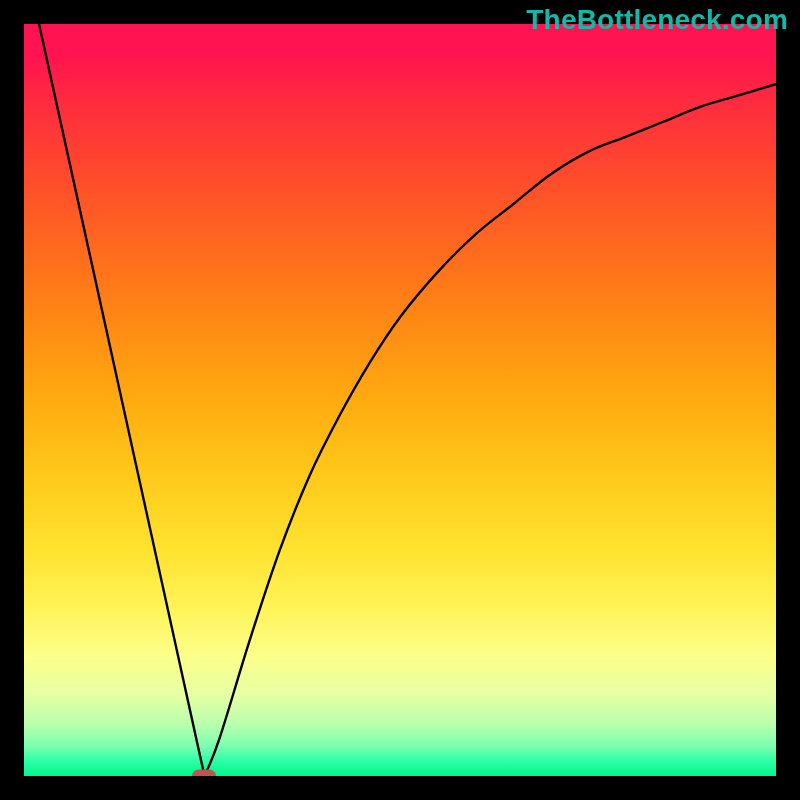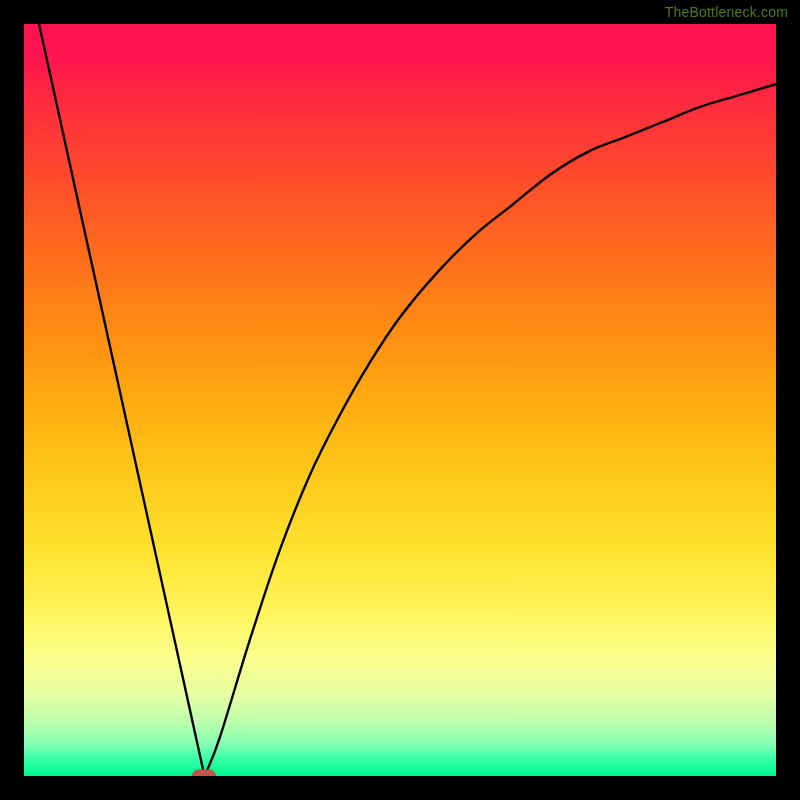--- a/index.html
+++ b/index.html
@@ -16,23 +16,23 @@
     left: 0;
     top: 0;
     width: 800px;
     height: 800px;
     background: #000;
   }
   .watermark {
     position: absolute;
     top: 4px;
     right: 12px;
-    color: #4d7c0f;
-    font-size: 14px;
-    font-weight: 400;
+    color: #14b8a6;
+    font-size: 28px;
+    font-weight: 700;
     letter-spacing: 0.2px;
     z-index: 50;
   }
   .plot {
     position: absolute;
     left: 24px;
     top: 24px;
     width: 752px;
     height: 752px;
     overflow: hidden;

